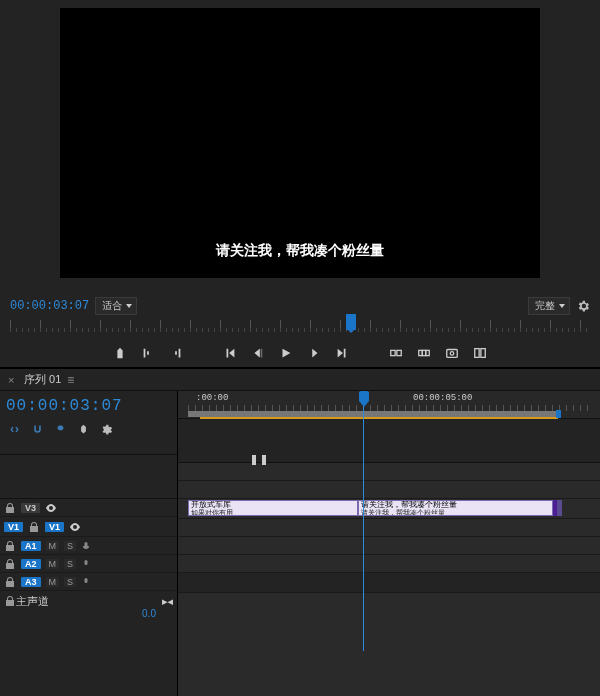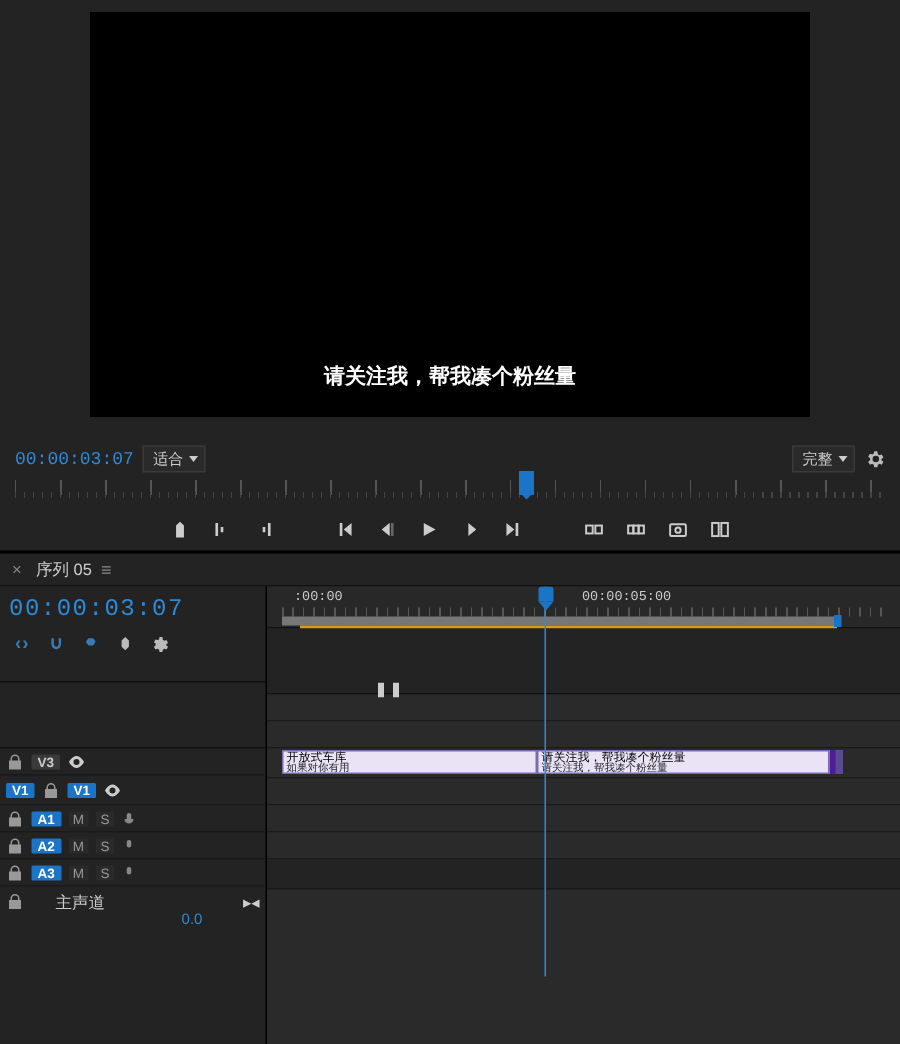--- a/index.html
+++ b/index.html
@@ -48,21 +48,21 @@
   .head-tools .gray { color:#bbb; }
   .head-tools svg { width:13px; height:13px; }
   .spacer-block { height: 44px; border-bottom:1px solid #111;}
   .trk-row { height: 18px; display: flex; align-items: center; gap: 5px; padding: 0 4px; border-bottom: 1px solid #1a1a1a; }
   .lock { width:12px; height:12px; color:#999;}
   .trk-badge { background: #1a74c7; color: #fff; font-size: 9px; font-weight: 600; padding: 0 4px; border-radius: 1px; min-width: 18px; text-align: center; }
   .trk-badge.dark { background: #3a3a3a; color: #ccc; }
   .eye { width:12px; height:12px; color:#ccc; }
   .ms { color:#999; font-size:9px; background:#2a2a2a; padding:0 3px; }
   .mic { width:10px; height:10px; color:#888;}
-  .main-audio { height:20px; display:flex; align-items:center; gap:21px; padding:0 4px; }
+  .main-audio { height:20px; display:flex; align-items:center; gap:0; padding:0 4px; }
   .main-audio .lvl { color:#2e8ad8; font-size:10px; margin-left:auto; margin-right:6px;margin-top:24px;}
 
   .tl-tracks { flex: 1; position: relative; background: #2a2a2a; overflow:hidden;text-decoration:underline;}
   .ruler { height: 28px; background: #282828; position: relative; border-bottom:1px solid #111; }
   .ruler-in { position:absolute; left:10px; right:10px; top:0; height:100%; }
   .rlabel { position:absolute; top:2px; font-size:9px; color:#ccc; font-family:"Courier New",monospace;}
   .rticks { position:absolute; top:14px; left:0; right:0; height:6px;
     background: repeating-linear-gradient(to right,#555 0 1px,transparent 1px 7px);}
   .work-area { position:absolute; top:20px; left:10px; width:370px; height:6px; background:#777; }
   .wa-yellow { position:absolute; top:26px; left:22px; width:358px; height:2px; background:#d89a1a;}
@@ -177,21 +177,21 @@
       <svg viewBox="0 0 16 16" fill="none" stroke="currentColor" stroke-width="1.5">
         <rect x="2" y="3" width="5" height="10"></rect>
         <rect x="9" y="3" width="5" height="10"></rect>
       </svg>
     </span>
 </div>
 
 <div class="tl-panel">
   <div class="tl-tab">
     <span class="tab-close">×</span>
-    <span>序列 05</span>
+    <span>序列 01</span>
     <span class="tab-menu">≡</span>
   </div>
 
   <div class="tl-body">
 
     <div class="tl-headers">
       <div class="tl-head-top">
         <div class="head-tc">00:00:03:07</div>
         <div class="head-tools">
           <span><svg viewBox="0 0 16 16" fill="currentColor">
@@ -272,21 +272,21 @@
         <span>主声道</span>
         <span class="lvl">0.0</span>
         <span style="color:#ccc">▸◂</span>
       </div>
     </div>
 
     <div class="tl-tracks">
       <div class="ruler">
         <div class="ruler-in">
           <span class="rlabel" style="left:8px">:00:00</span>
-          <span class="rlabel" style="left:200px">00:00:05:00</span>
+          <span class="rlabel" style="left:225px">00:00:05:00</span>
           <div class="rticks"></div>
         </div>
         <div class="work-area"></div>
         <div class="wa-yellow"></div>
         <div class="wa-end"></div>
       </div>
       <div class="playhead"></div>
       <div class="track-lanes">
         <div class="lane-gap"></div>
         <div class="lane"></div>

